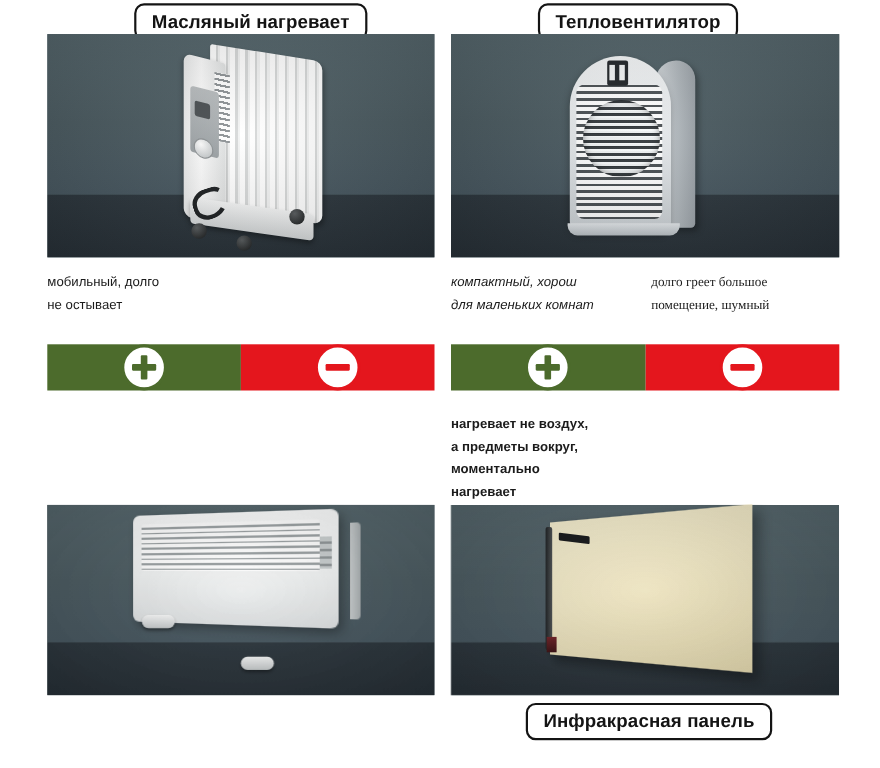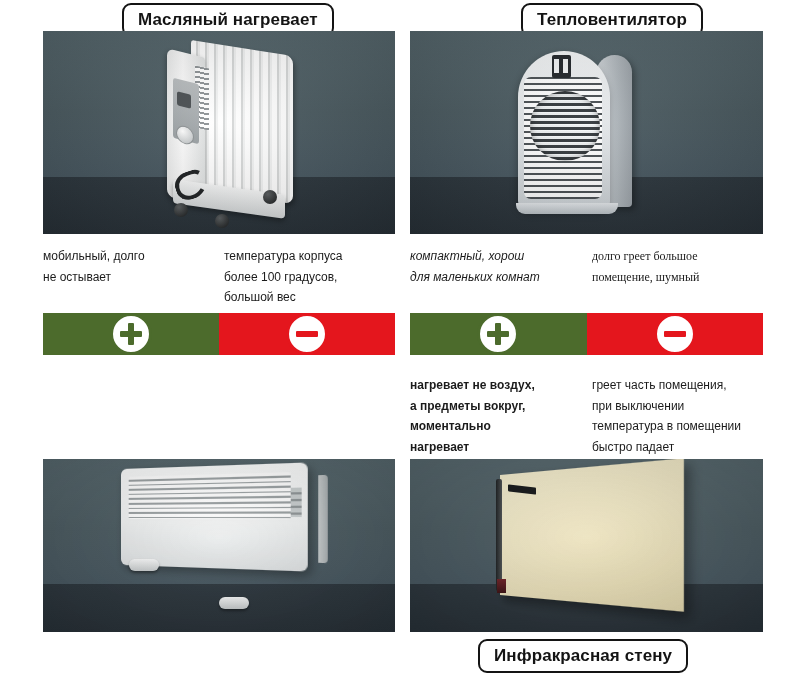--- a/index.html
+++ b/index.html
@@ -24,21 +24,21 @@
     color: #141414;
     font-weight: bold;
     font-size: 17px;
     letter-spacing: 0.1px;
     line-height: 1;
     padding: 6px 14px 7px 14px;
     white-space: nowrap;
     text-align: center;
   }
   #pill-oil      { left: 122px; top: 3px; }
-  #pill-fan      { left: 489px; top: 3px; margin-left: 32px; }
+  #pill-fan      { left: 489px; top: 3px; }
   #pill-conv     { left: 126px; top: 639px; }
   #pill-infra    { left: 478px; top: 639px; }
 
   
   .photo {
     position: absolute;
     overflow: hidden;
     background: #4c5c62;
   }
   .photo .wall {
@@ -286,21 +286,20 @@
       <div class="fan-badge">
         <i style="left:2px"></i>
           <i style="left:11px"></i>
       </div>
       <div class="fan-foot"></div>
     </div>
     <div class="vign"></div>
   </div>
 
   <div class="txt" style="left:43px;  top:246px; width:170px;">мобильный, долго<br>не остывает</div>
-  <div class="txt" style="left:224px; top:246px; width:172px;">температура корпуса<br>более 100 градусов,<br>большой вес</div>
   <div class="txt" style="left:410px; top:246px; width:178px;font-style:italic;">компактный, хорош<br>для маленьких комнат</div>
   <div class="txt" style="left:592px; top:246px; width:180px;font-family:Liberation Serif, serif;">долго греет большое<br>помещение, шумный</div>
 
   <div class="pmbar" id="bar-left">
     <div class="half pos">
       <div class="badge pos">
         <span class="glyph-h"></span>
           <span class="glyph-v"></span>
       </div>
     </div>
@@ -319,21 +318,20 @@
       </div>
     </div>
     <div class="half neg">
       <div class="badge neg">
         <span class="glyph-h"></span>
       </div>
     </div>
   </div>
 
   <div class="txt" style="left:410px; top:375px; width:178px;font-weight:bold;">нагревает не воздух,<br>а предметы вокруг,<br>моментально<br>нагревает</div>
-  <div class="txt" style="left:592px; top:375px; width:190px;">греет часть помещения,<br>при выключении<br>температура в помещении<br>быстро падает</div>
 
   <div class="photo" id="photo-conv">
     <div class="wall"></div>
     <div class="floor"></div>
     <div class="convec">
       <div class="conv-edge"></div>
       <div class="conv-body">
         <div class="conv-slots"></div>
         <div class="conv-knobs"></div>
       </div>
@@ -348,15 +346,15 @@
     <div class="floor"></div>
     <div class="infra">
       <div class="infra-face"></div>
       <div class="infra-spine"></div>
       <div class="infra-vent"></div>
       <div class="infra-led"></div>
     </div>
     <div class="vign"></div>
   </div>
 
-  <div class="pill" id="pill-infra">Инфракрасная стену</div>
+  <div class="pill" id="pill-infra">Инфракрасная панель</div>
 
 </div>
 
 </body></html>

